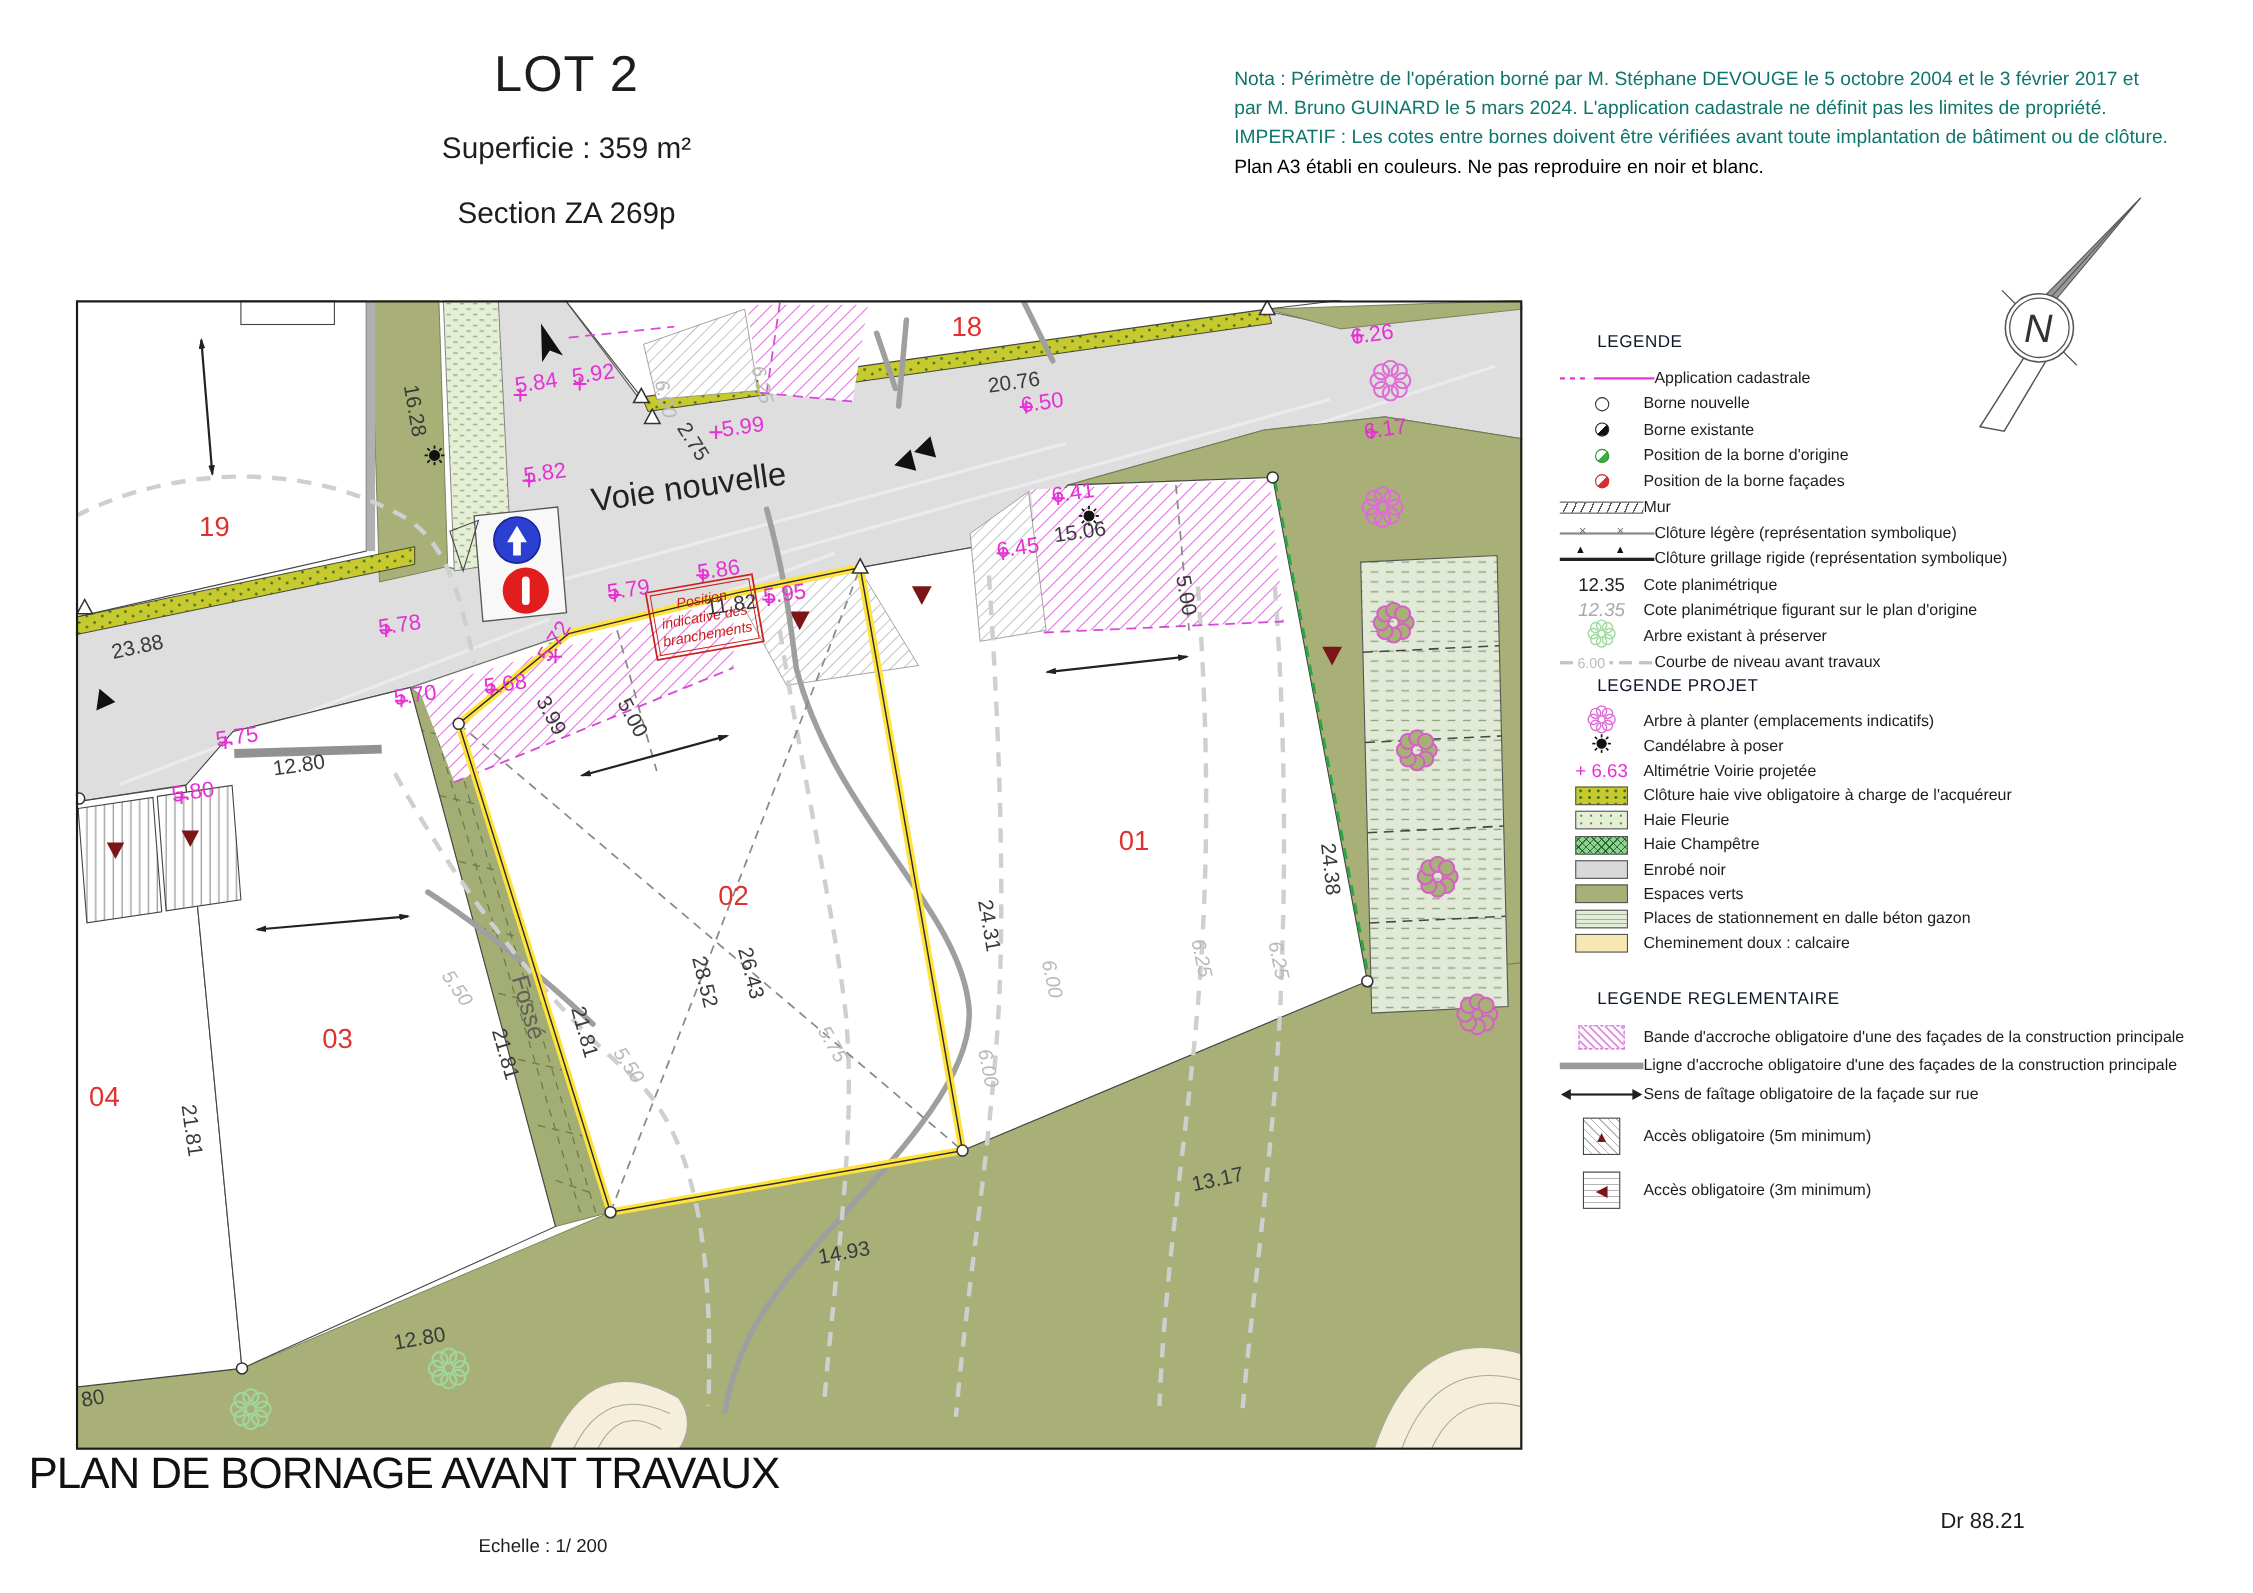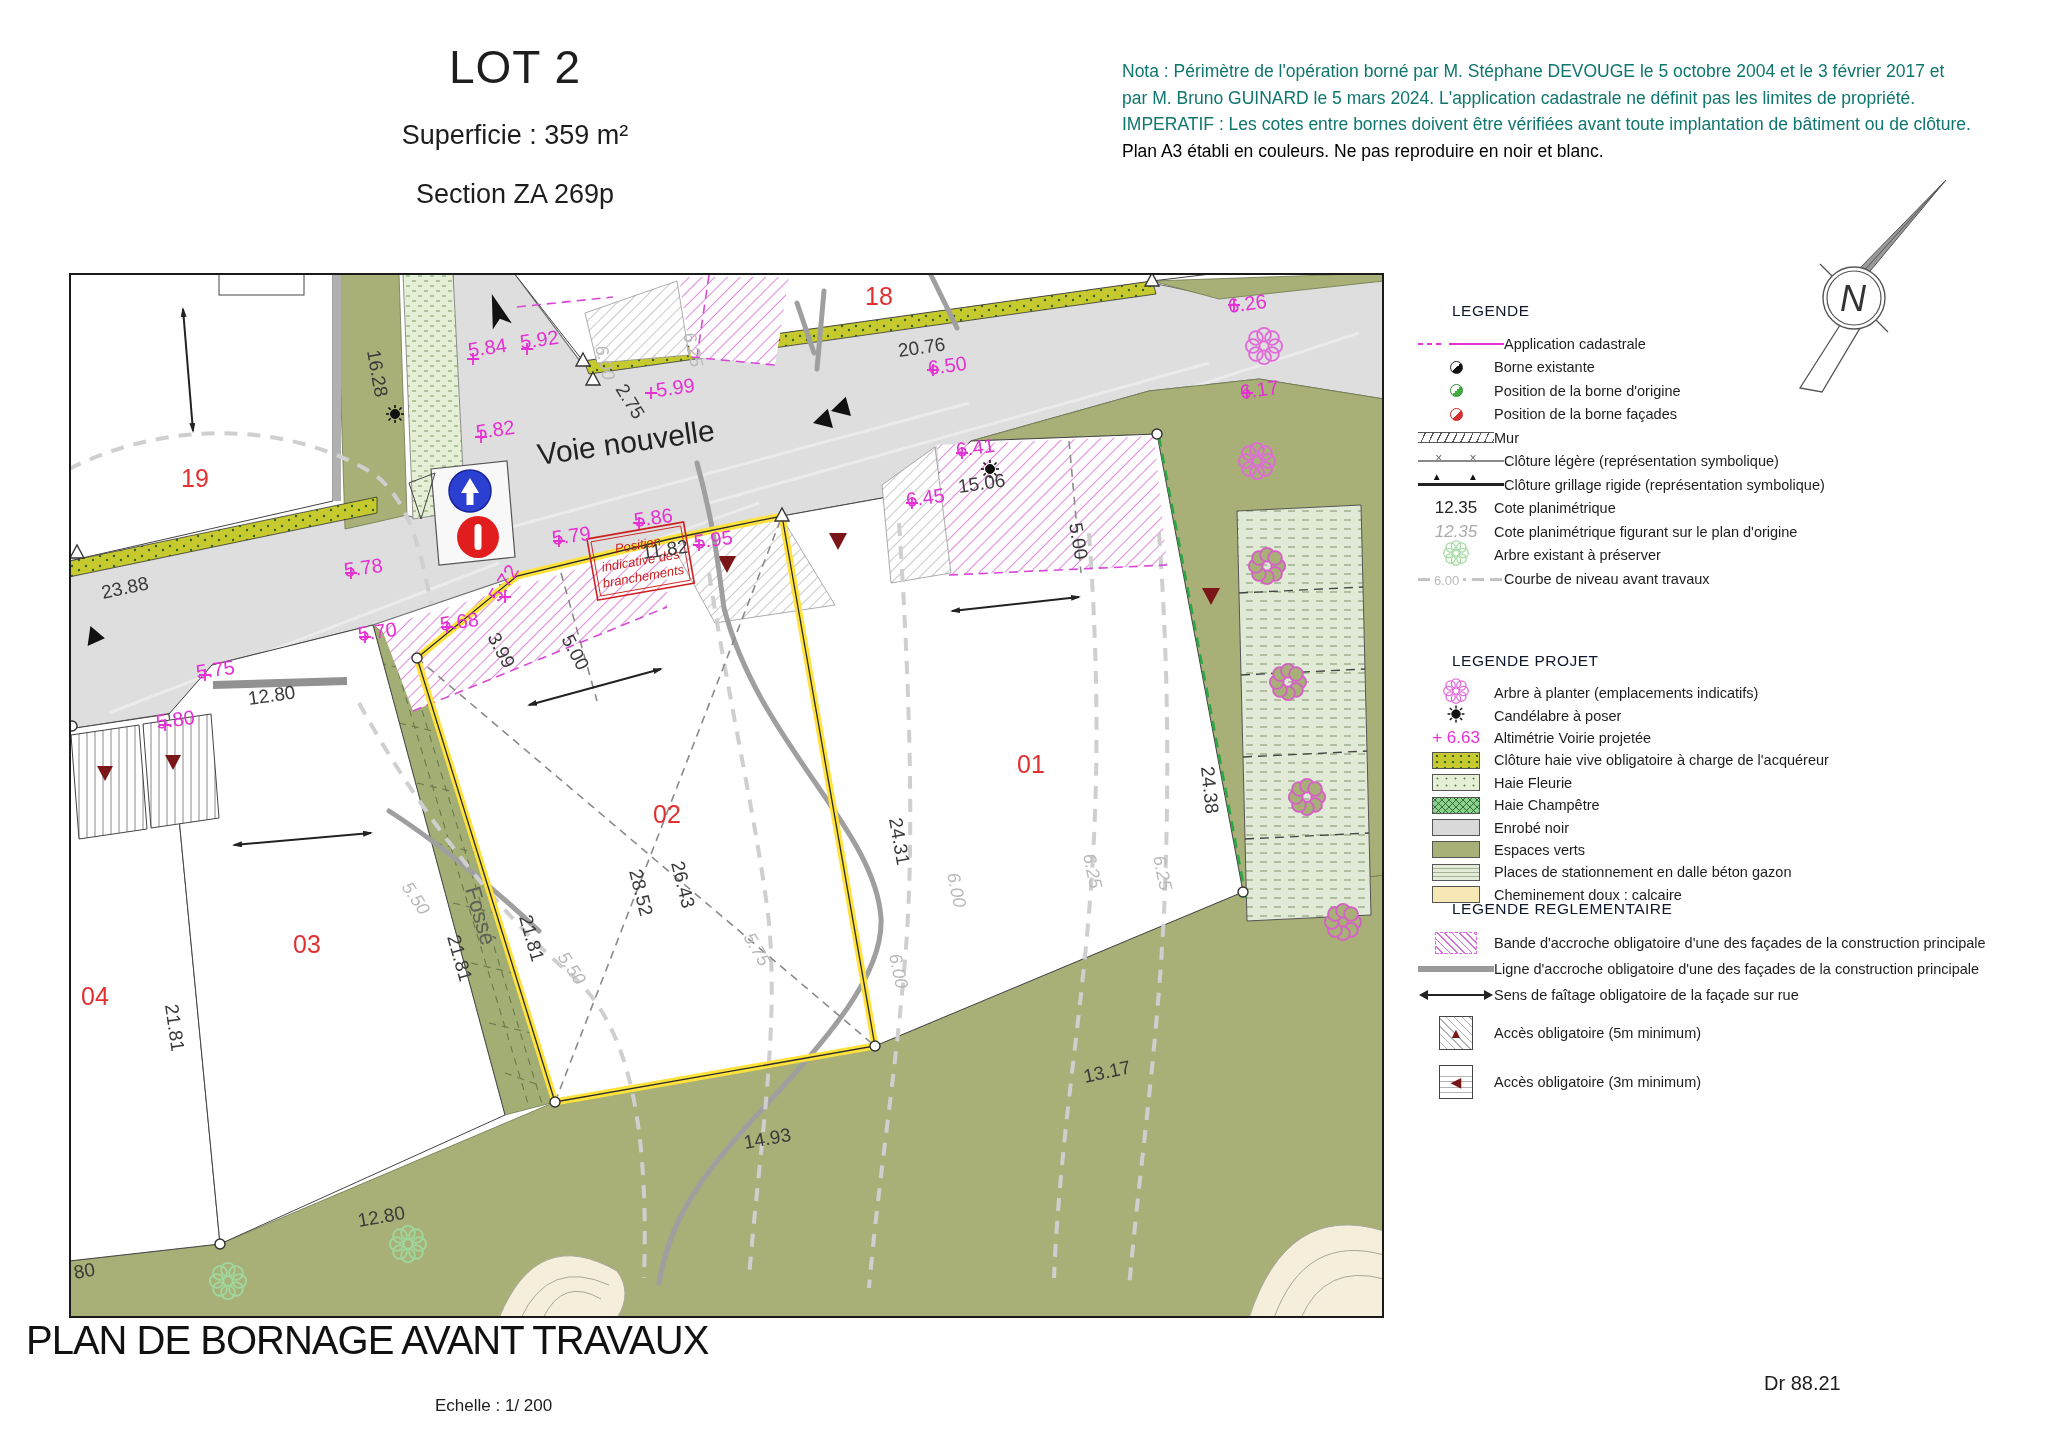--- a/index.html
+++ b/index.html
@@ -33,21 +33,21 @@
   .rb{fill:none;stroke:#cc2020;stroke-width:1.6px;}
   .rb2{fill:none;stroke:#cc2020;stroke-width:0.9px;}
   .rb-t{fill:#cc2020;font-size:13px;font-style:italic;}
   .tree-m{stroke:#e06ad8;fill:none;}
   .tree-mf{stroke:#d65fc8;fill:#a8b077;}
   .tree-g{stroke:#9fd89f;fill:none;}
 
   
   .legend-block{position:absolute;left:1418px;width:616px;}
   #legend{top:302px;}
-  #legend-projet{top:652px;}
+  #legend-projet{top:615px;}
   #legend-reg{top:900px;}
   .lg-header{font-size:15.5px;margin-left:34px;margin-bottom:12px;letter-spacing:.5px;color:#0f172a;}
   .lg-row{display:flex;align-items:center;height:23.5px;}
   #legend-projet .lg-row{height:22.4px;}
   #legend-reg .lg-row{height:26px;}
   #legend-reg .lg-row:nth-of-type(4){height:50px;}
   #legend-reg .lg-row:nth-of-type(5){height:48px;}
   .lg-sym{flex:0 0 76px;display:flex;justify-content:center;align-items:center;position:relative;}
   .lg-label{font-size:14.5px;color:#1d1d1d;white-space:nowrap;}
 
@@ -451,20 +451,26 @@
     <div class="lg-header">LEGENDE</div>
     <div id="legend-items">
         <div class="lg-row">
           <span class="lg-sym">
             <span class="sym-cadastrale"></span>
           </span>
           <span class="lg-label">Application cadastrale</span>
         </div>
         <div class="lg-row">
           <span class="lg-sym">
+            <span class="sym-borne-nouvelle"></span>
+          </span>
+          <span class="lg-label">Borne nouvelle</span>
+        </div>
+        <div class="lg-row">
+          <span class="lg-sym">
             <span class="sym-borne-existante"></span>
           </span>
           <span class="lg-label">Borne existante</span>
         </div>
         <div class="lg-row">
           <span class="lg-sym">
             <span class="sym-borne-origine"></span>
           </span>
           <span class="lg-label">Position de la borne d'origine</span>
         </div>

